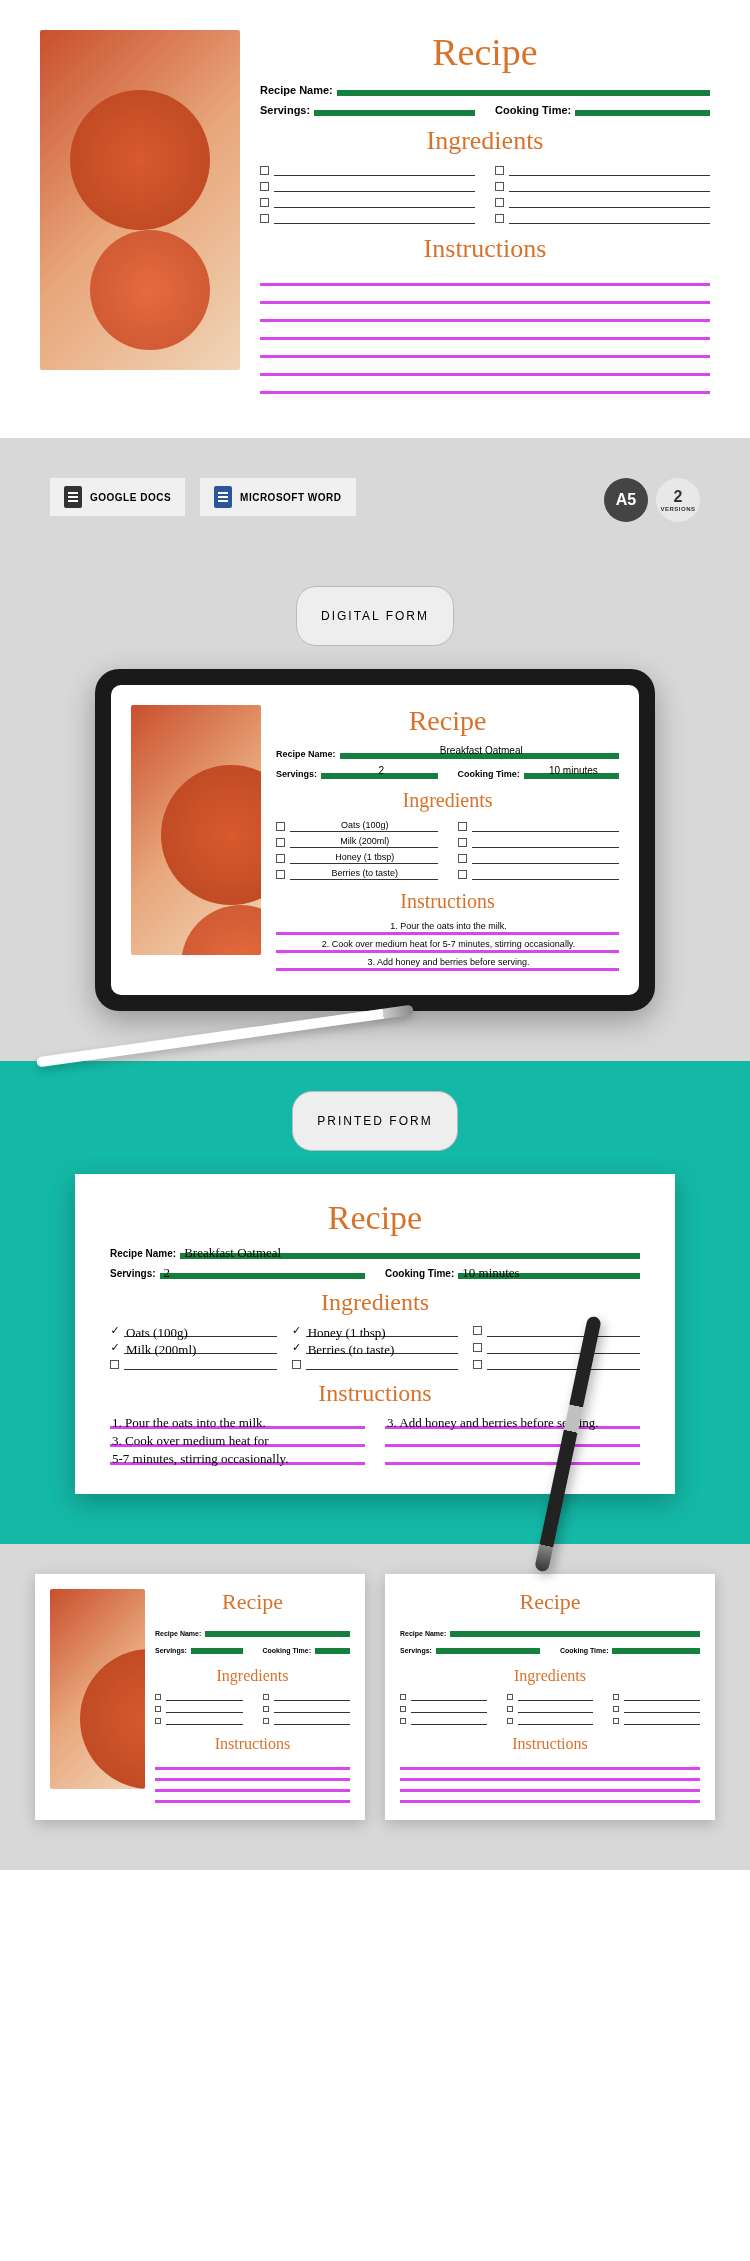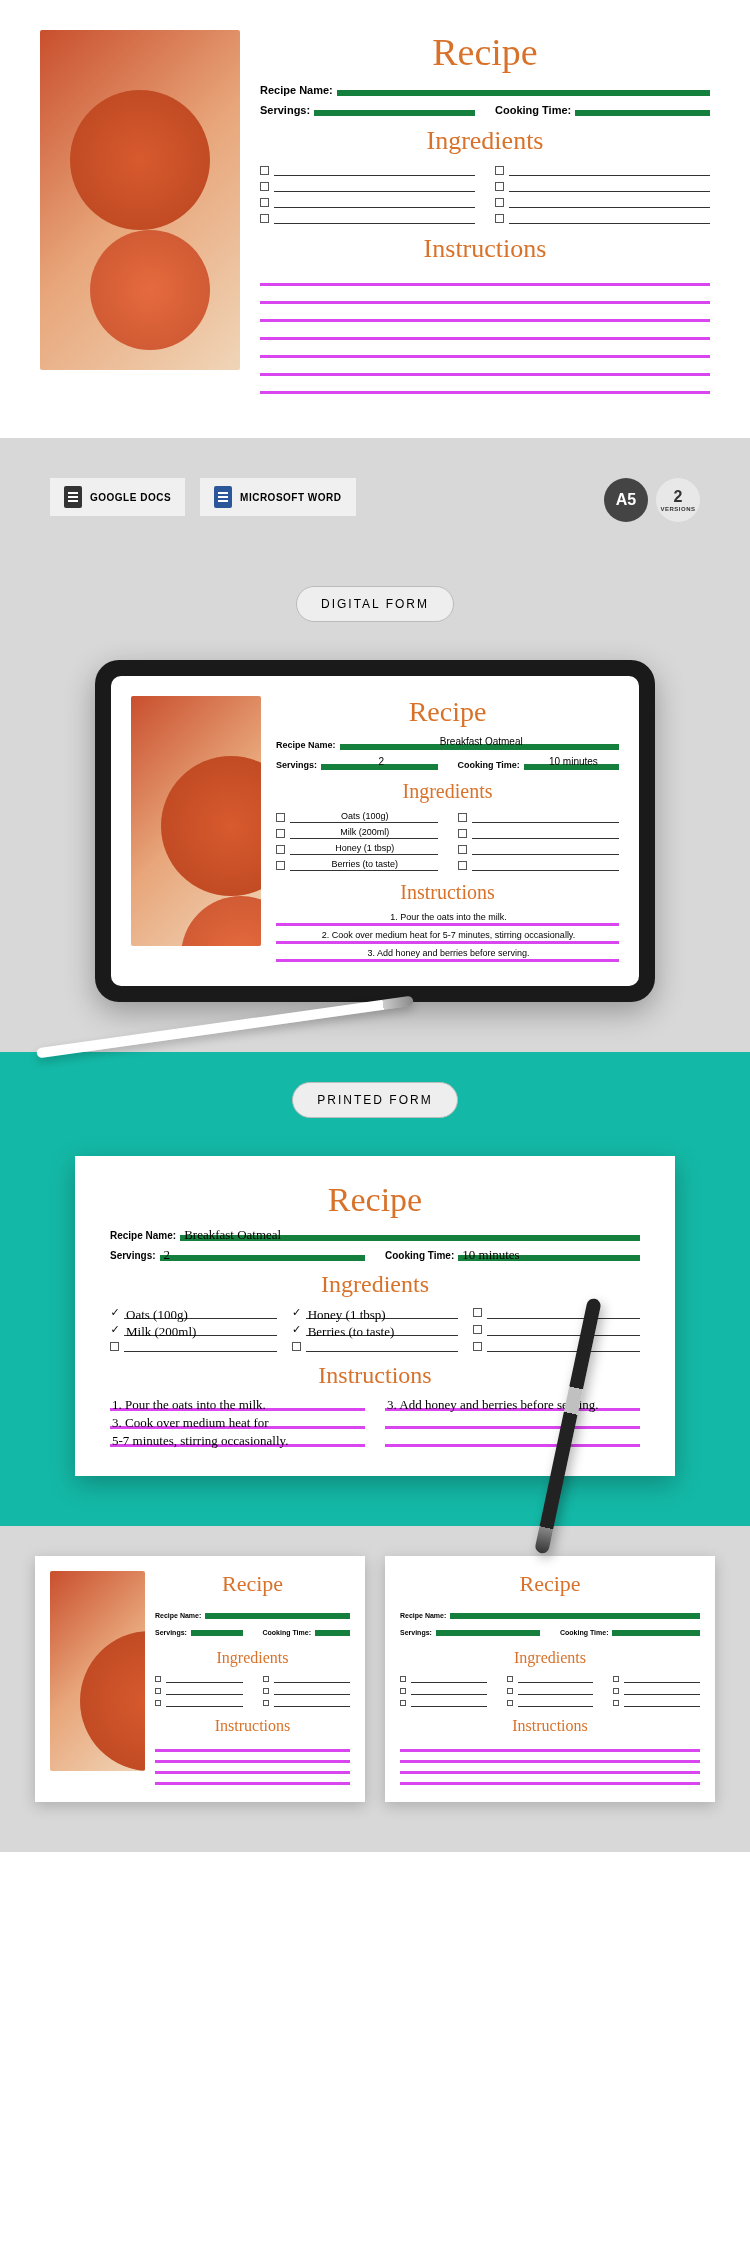--- a/index.html
+++ b/index.html
@@ -33,21 +33,21 @@
 .format-icon { width: 18px; height: 22px; background: #333; border-radius: 2px; position: relative; }
 .format-icon::after { content: ''; position: absolute; top: 6px; left: 4px; right: 4px; height: 2px; background: #fff; box-shadow: 0 4px 0 #fff, 0 8px 0 #fff; }
 .word-icon { background: #2b579a; }
 .size-badges { display: flex; flex-direction: row; gap: 8px; position: absolute; right: 50px; top: 40px; }
 .size-badge { width: 44px; height: 44px; border-radius: 50%; background: #444; color: #fff; display: flex; flex-direction: column; align-items: center; justify-content: center; font-size: 16px; font-weight: bold; }
 .size-badge.light { background: #e8e8e8; color: #333; }
 .size-badge small { font-size: 6px; letter-spacing: 0.5px; }
 .section2 { position: relative; }
 
 .section3 { background: #d8d8d8; padding: 30px 50px 50px; text-align: center; }
-.section-label { display: inline-block; background: #eee; border: 1px solid #bbb; border-radius: 20px; padding: 10px 24px; font-size: 12px; letter-spacing: 2px; margin-bottom: 38px; }
+.section-label { display: inline-block; background: #eee; border: 1px solid #bbb; border-radius: 20px; padding: 22px 24px; font-size: 12px; letter-spacing: 2px; margin-bottom: 23px; }
 .tablet { background: #1a1a1a; border-radius: 24px; padding: 16px; width: 560px; margin: 0 auto; box-shadow: 0 10px 30px rgba(0,0,0,0.3); position: relative; }
 .tablet-screen { background: #fff; border-radius: 10px; padding: 20px; display: flex; gap: 15px; }
 .tablet .food-img { width: 130px; height: 250px; }
 .tablet .recipe-card { flex: 1; }
 .tablet .script-title { font-size: 28px; }
 .tablet .script-subtitle { font-size: 20px; }
 .tablet .field-row, .tablet .half-row > div { font-size: 9px; }
 .stylus { position: absolute; bottom: -30px; left: -60px; width: 380px; height: 10px; background: linear-gradient(90deg, #fff 0%, #fff 92%, #ccc 92%, #888 100%); border-radius: 5px; transform: rotate(-8deg); box-shadow: 0 4px 10px rgba(0,0,0,0.2); }
 
 .section4 { background: #14b8a6; padding: 30px 50px 50px; text-align: center; }

